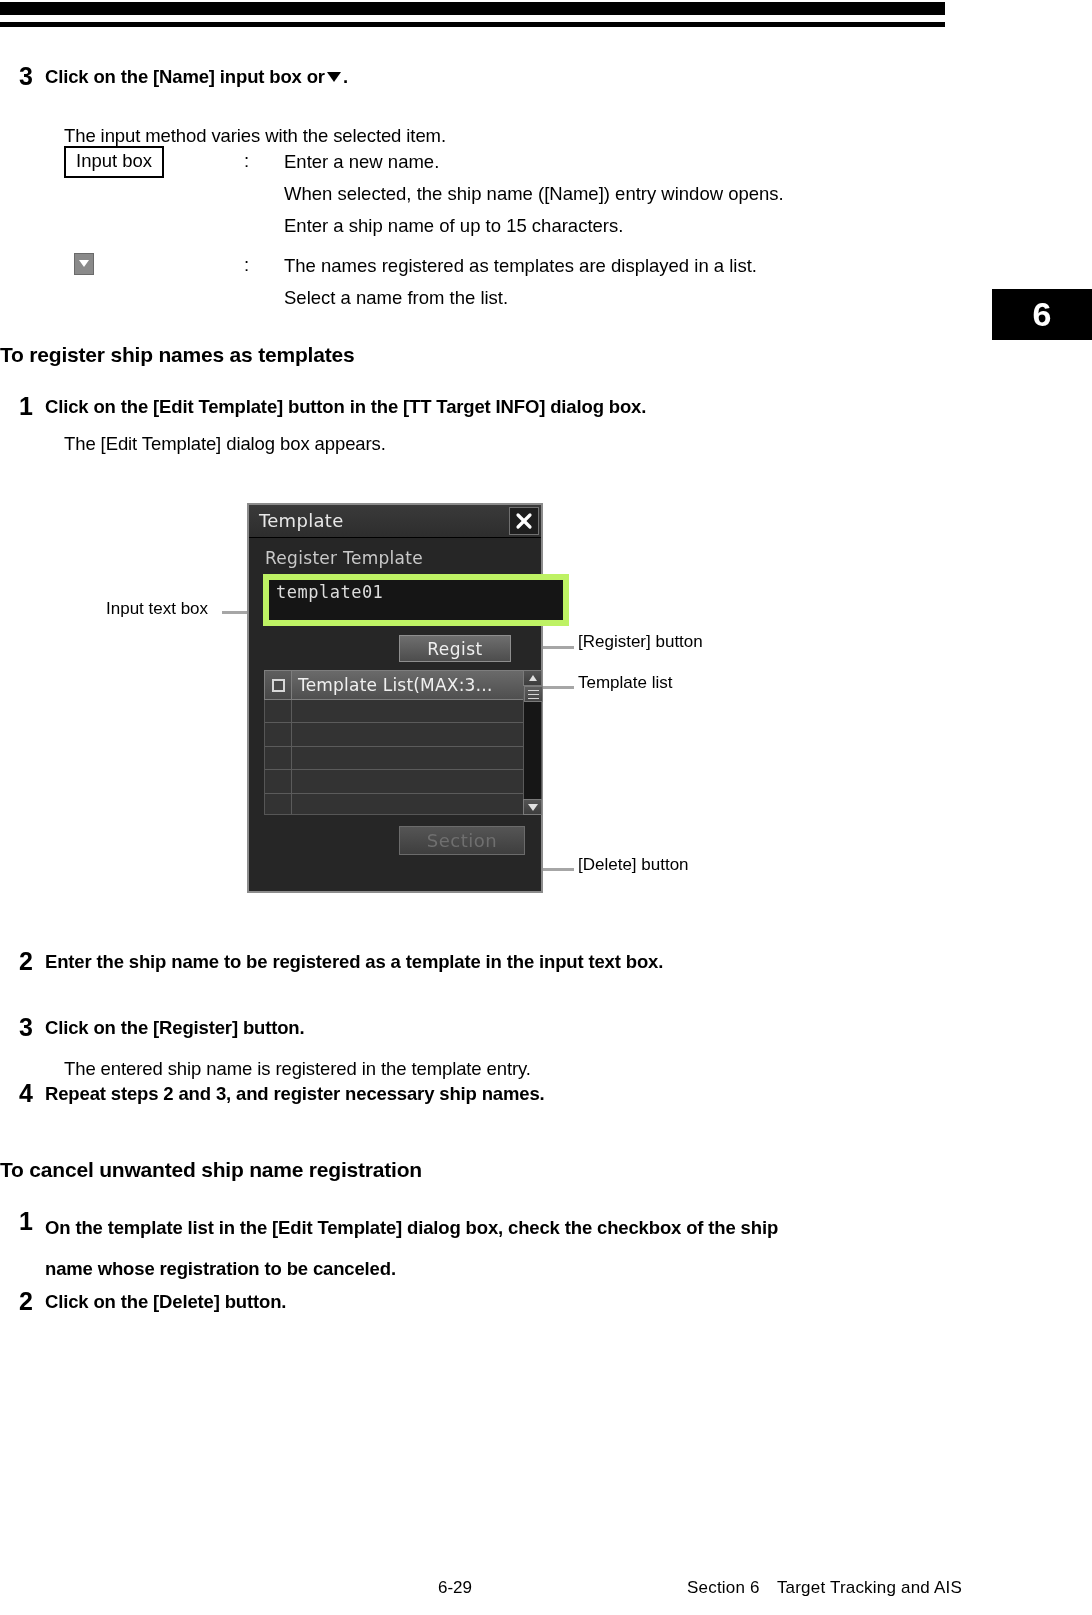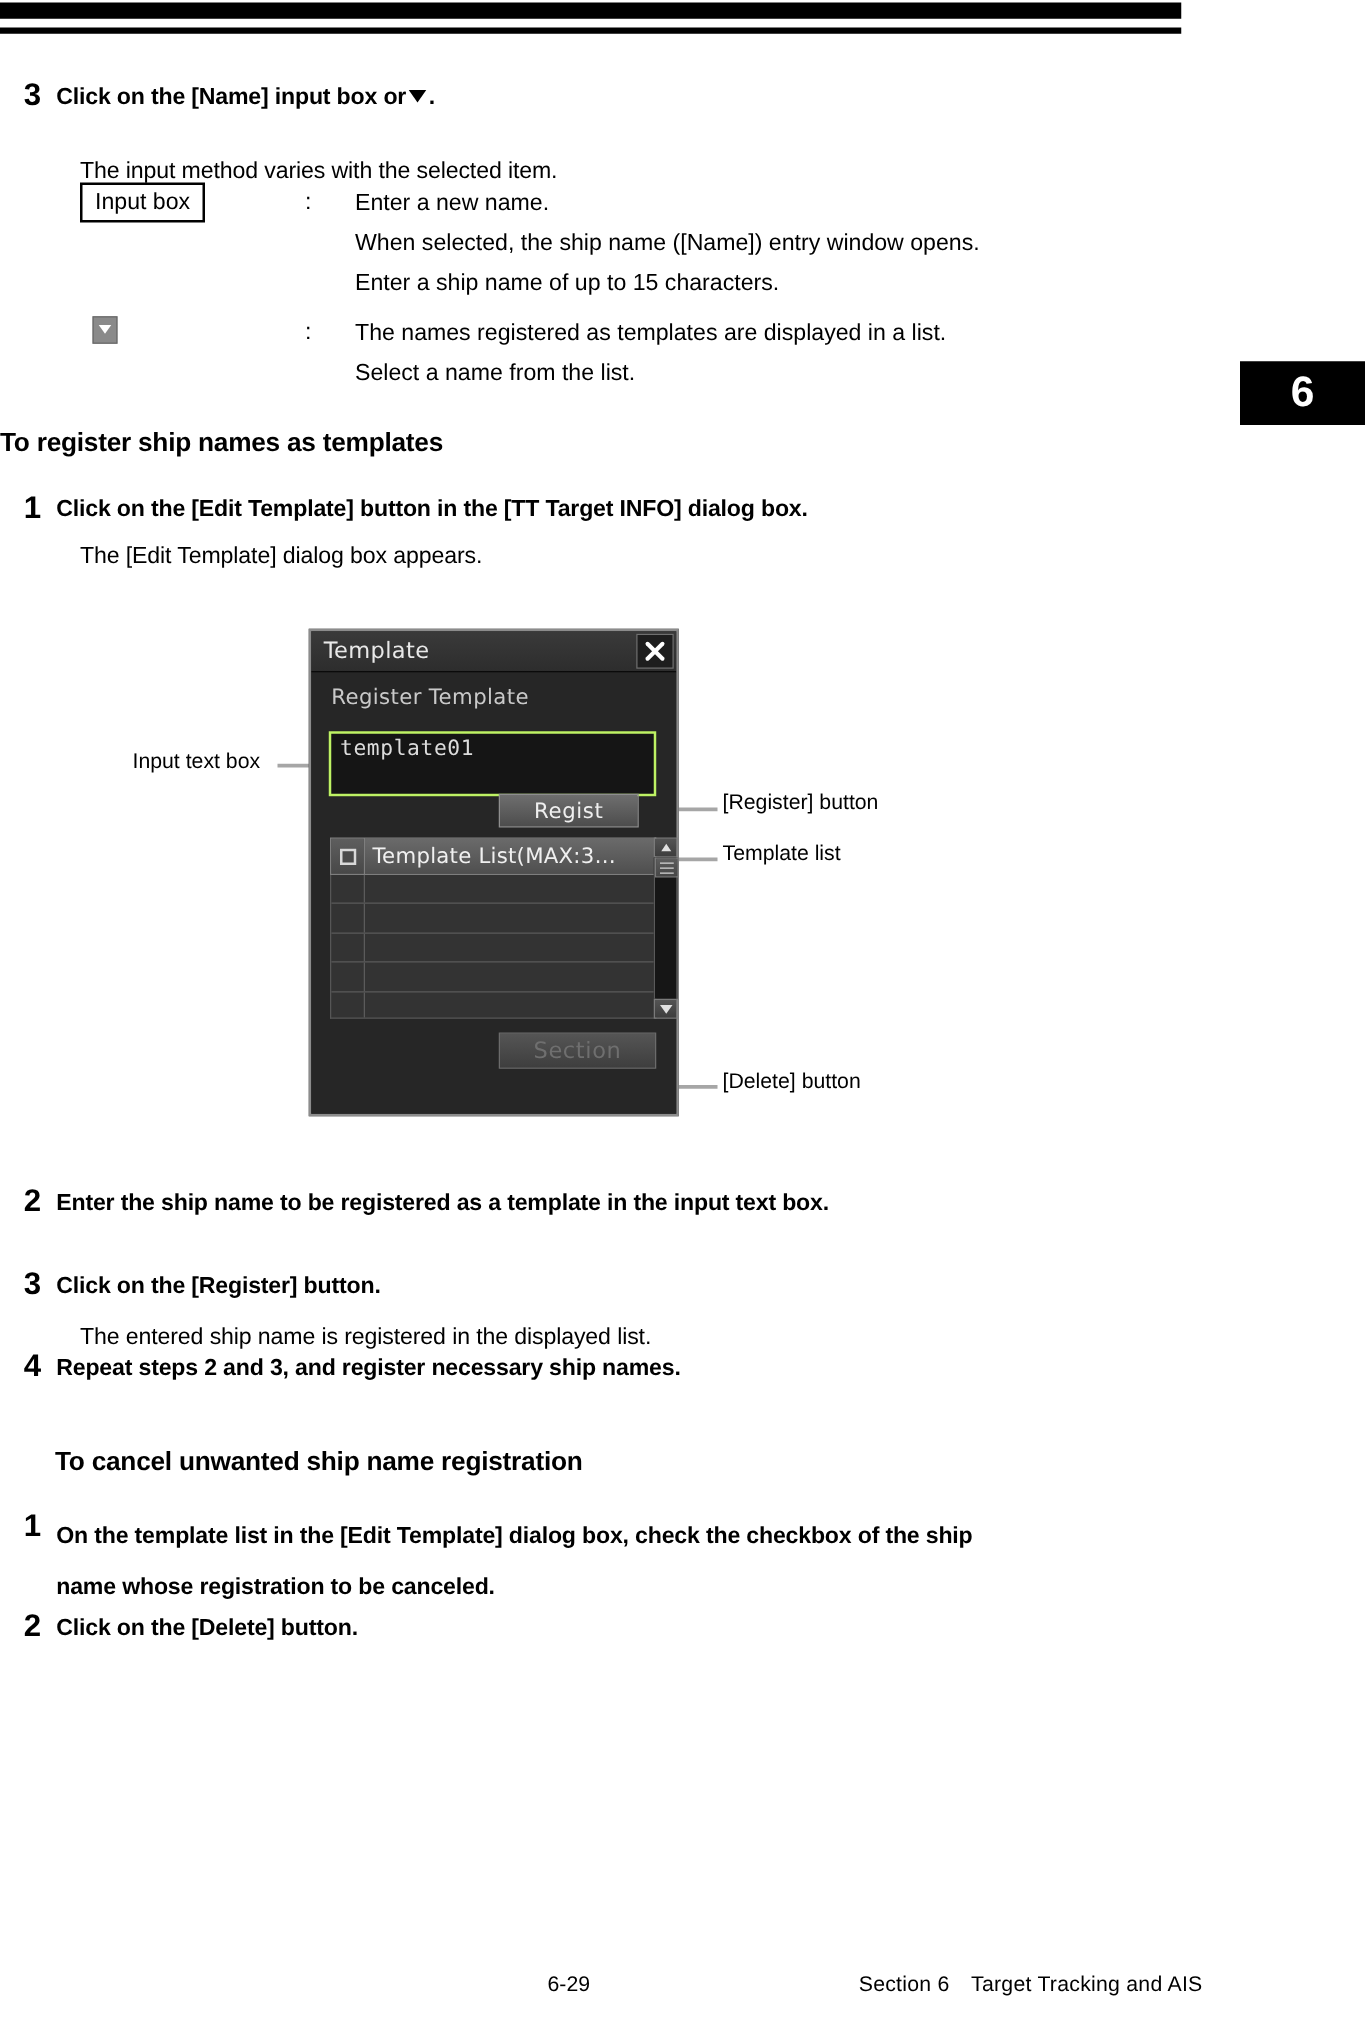--- a/index.html
+++ b/index.html
@@ -230,25 +230,25 @@
     position: absolute;
     left: 16px;
     top: 10px;
     font-size: 17px;
     color: #c9c9c9;
     letter-spacing: 0.3px;
   }
   .input-text-box {
     position: absolute;
     left: 14px;
-    top: 47px;
-    width: 262px;
+    top: 36px;
+    width: 306px;
     height: 52px;
     background: #151515;
-    border: 2px solid #bef264;
+    border: 6px solid #bef264;
     box-sizing: border-box;
   }
   .input-text-value {
     position: absolute;
     left: 7px;
     top: 2px;
     font-family: "DejaVu Sans Mono", monospace;
     font-size: 17px;
     color: #dcdcdc;
     letter-spacing: 0.5px;
@@ -605,28 +605,28 @@
 
   <div class="step" style="left:0; top:947px;">
     <div class="step-num">2</div>
     <div class="step-title">Enter the ship name to be registered as a template in the input text box.</div>
   </div>
 
   <div class="step" style="left:0; top:1013px;">
     <div class="step-num">3</div>
     <div class="step-title">Click on the [Register] button.</div>
   </div>
-  <div class="body-line" style="left:64px; top:1055px;">The entered ship name is registered in the displayed list.</div>
+  <div class="body-line" style="left:64px; top:1055px;">The entered ship name is registered in the template entry.</div>
 
   <div class="step" style="left:0; top:1079px;">
     <div class="step-num">4</div>
     <div class="step-title">Repeat steps 2 and 3, and register necessary ship names.</div>
   </div>
 
-  <div class="section-head" style="left:0; top:1158px;padding-left:44px;">To cancel unwanted ship name registration</div>
+  <div class="section-head" style="left:0; top:1158px;">To cancel unwanted ship name registration</div>
 
   <div class="step" style="left:0; top:1207px;">
     <div class="step-num">1</div>
     <div class="step-title" style="line-height:41px;">
       <span style="display:block;">On the template list in the [Edit Template] dialog box, check the checkbox of the ship</span>
       <span style="display:block;">name whose registration to be canceled.</span>
     </div>
   </div>
 
   <div class="step" style="left:0; top:1287px;">

